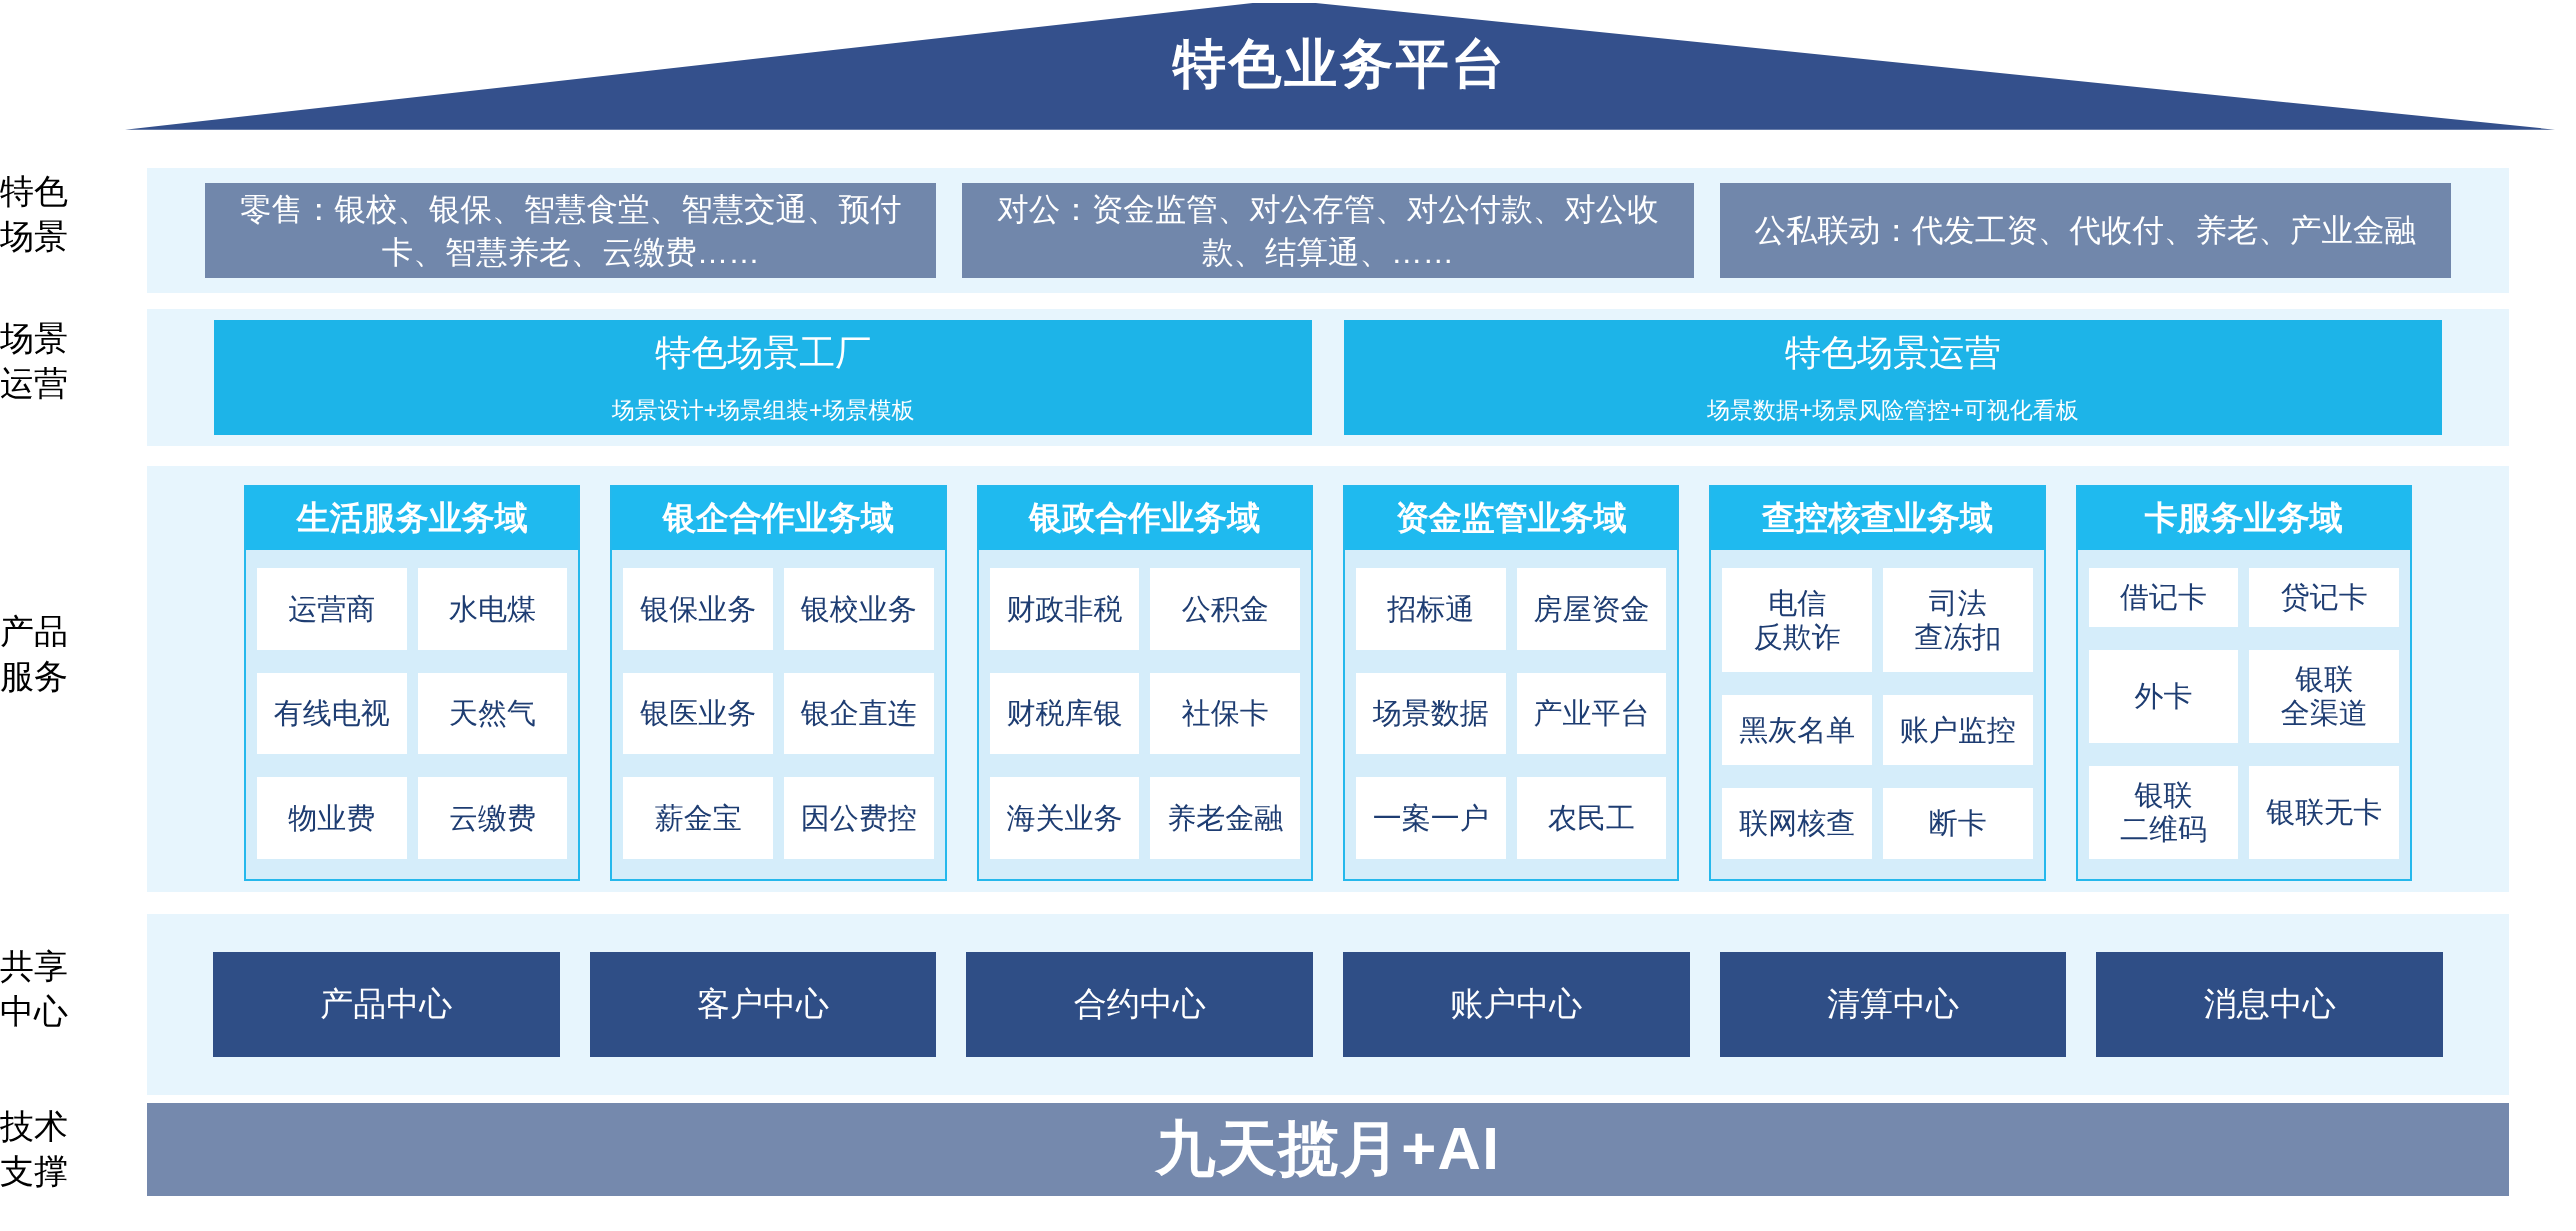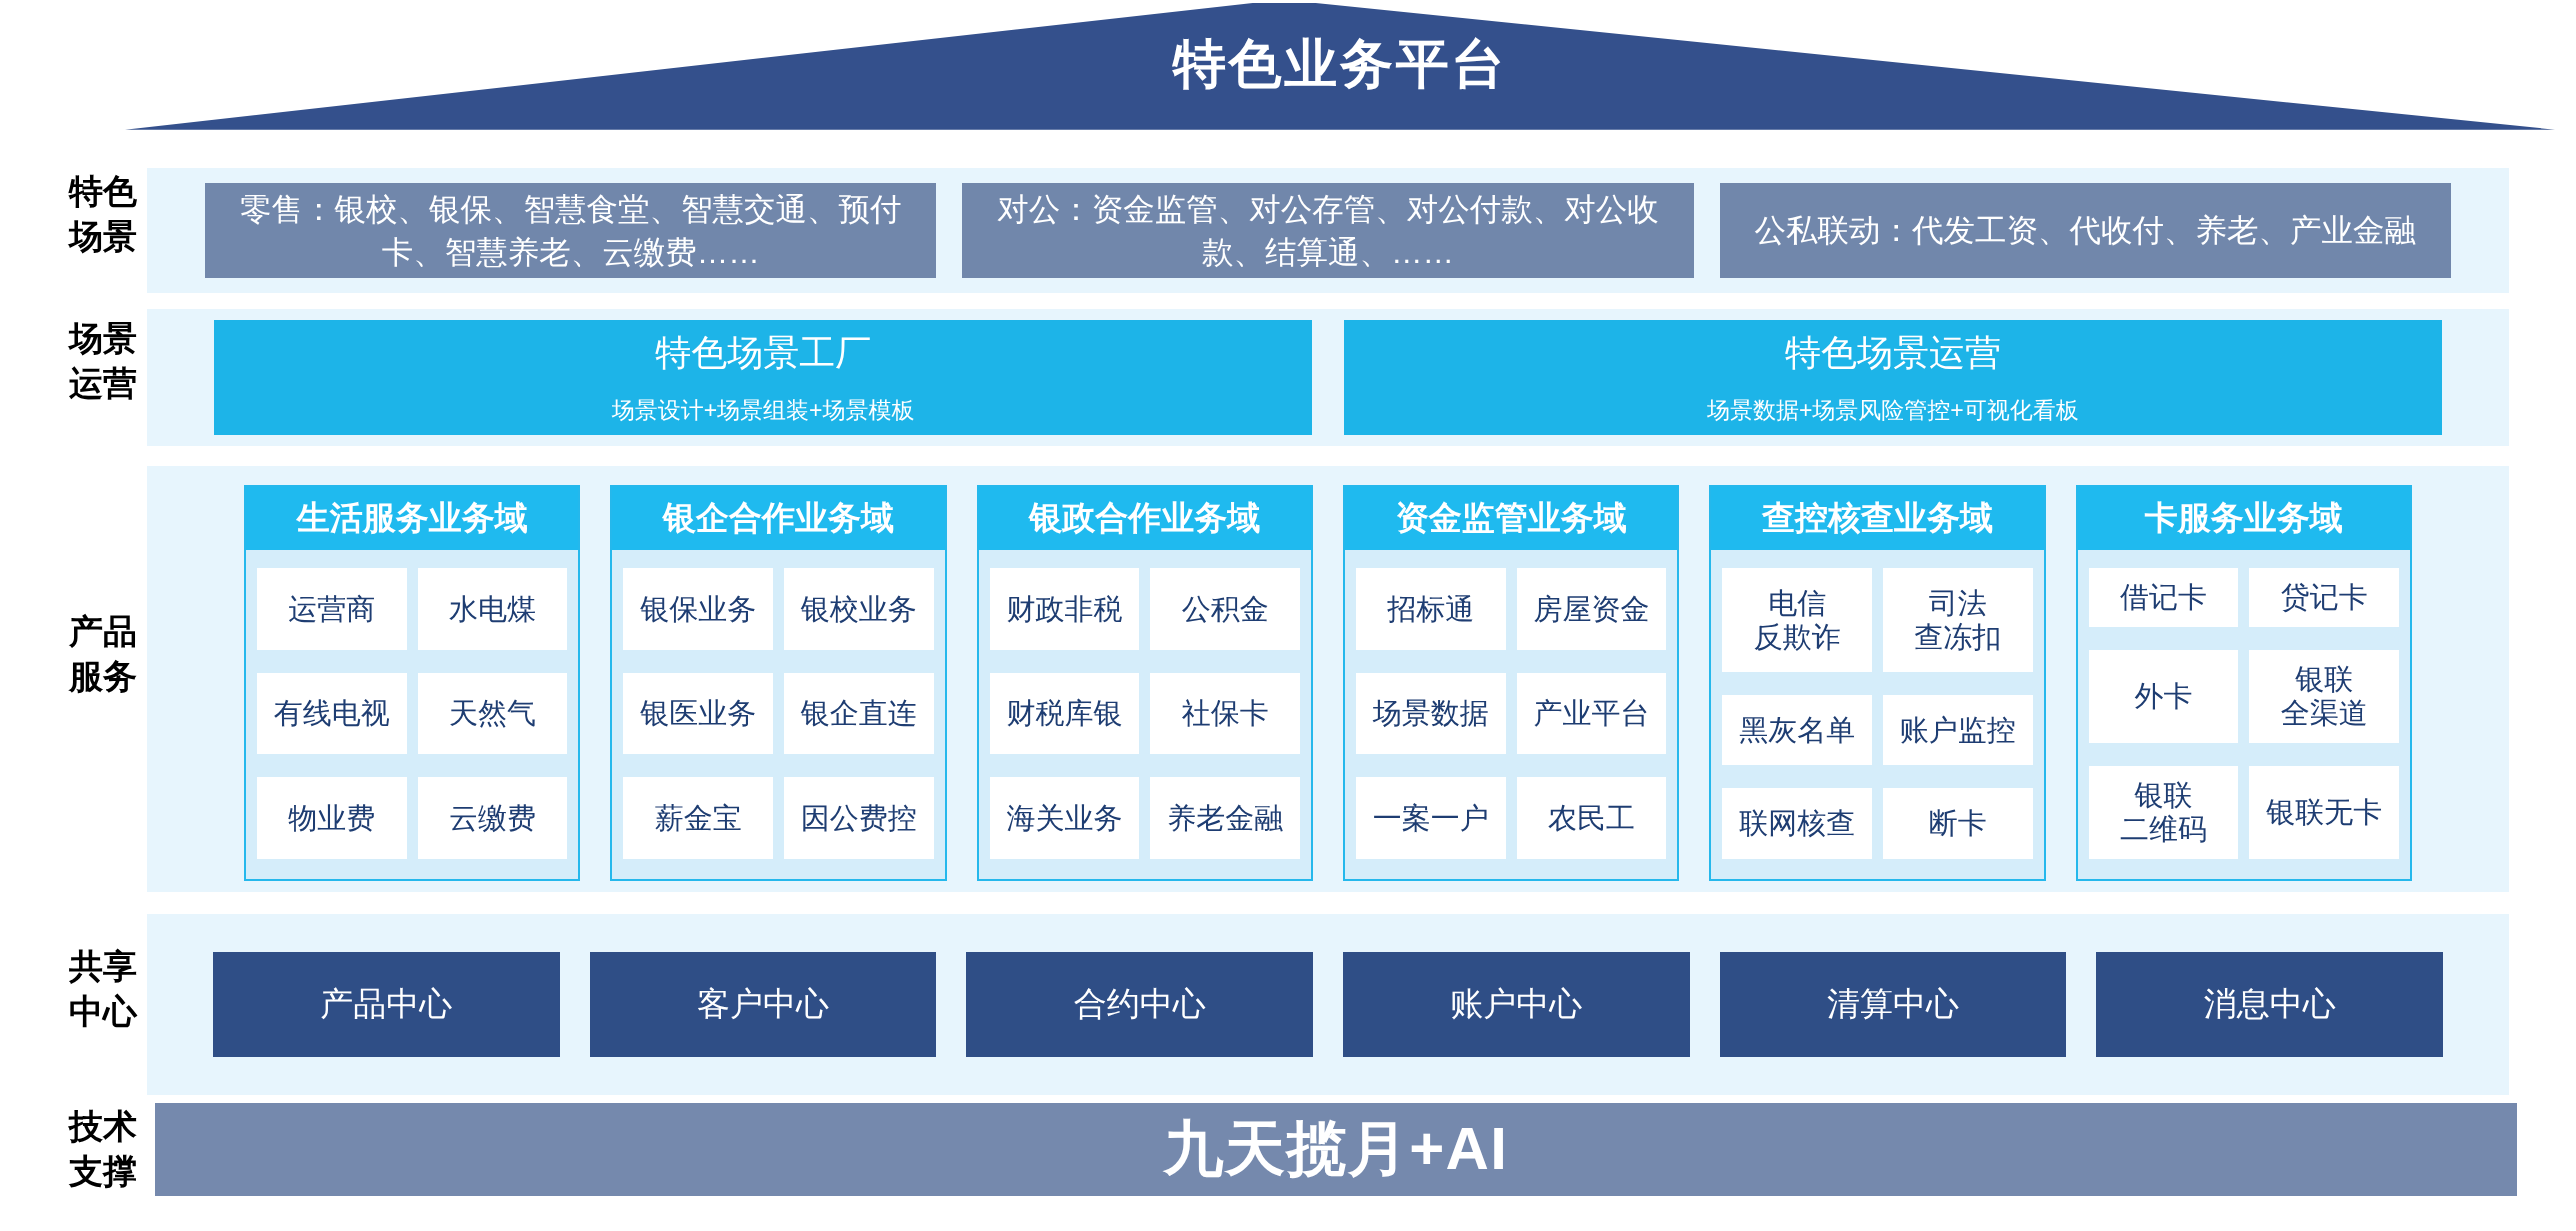--- a/index.html
+++ b/index.html
@@ -10,22 +10,22 @@
   
   .roof{
     position:absolute;left:125px;top:2.7px;width:2430px;height:127px;
     background:#34508c;
     clip-path:polygon(0% 100%,46.5% 0%,48.9% 0%,100% 100%);
     display:flex;justify-content:center;
   }
   .roof-title{color:#ffffff;font-size:53px;font-weight:bold;padding-top:26px;letter-spacing:2.7px;}
   
   .row-label{
-    position:absolute;left:0;width:137px;text-align:right;
-    color:#000000;font-size:34px;font-weight:700;line-height:1.32;
+    position:absolute;left:0;width:137px;text-align:left;
+    color:#000000;font-size:34px;font-weight:400;line-height:1.32;
     white-space:pre-line;transform:translateY(-50%);
   }
   
   .band{position:absolute;left:147px;width:2362px;background:#e7f5fd;box-sizing:border-box;display:flex;margin-top:16px;}
   .band1{top:152px;height:125px;padding:15px 58px;gap:26px;}
   .scene-box{
     flex:1;background:#7187ab;color:#ffffff;font-size:31.5px;line-height:1.35;
     display:flex;align-items:center;justify-content:center;text-align:center;padding:0 19px;
   }
   .band2{top:293px;height:137px;padding:11px 67px;gap:31.5px;}
@@ -53,21 +53,21 @@
     display:flex;align-items:center;justify-content:center;text-align:center;
     white-space:pre-line;
   }
   .band4{top:898px;height:181px;padding:38px 66px;gap:30px;}
   .center-box{
     flex:1;background:#2f4e86;color:#ffffff;font-size:33px;
     display:flex;align-items:center;justify-content:center;text-align:left;
   }
   .tech-bar{
     position:absolute;left:147px;top:1103px;width:2362px;height:93px;background:#7589ad;
-    display:flex;align-items:center;justify-content:center;margin-left:8px;
+    display:flex;align-items:center;justify-content:center;
   }
   .tech-bar-text{color:#ffffff;font-size:60px;font-weight:bold;letter-spacing:1.4px;}
 </style>
 </head>
 <body>
 
 <div id="canvas">
 
   <div class="roof">
     <div class="roof-title">特色业务平台</div>

